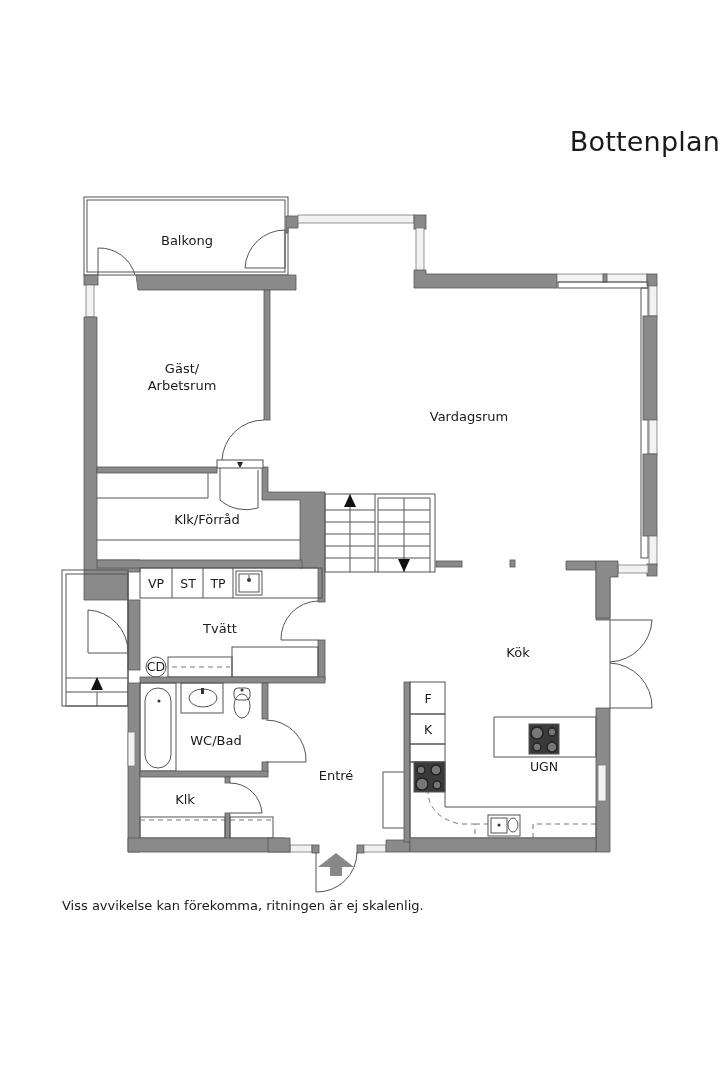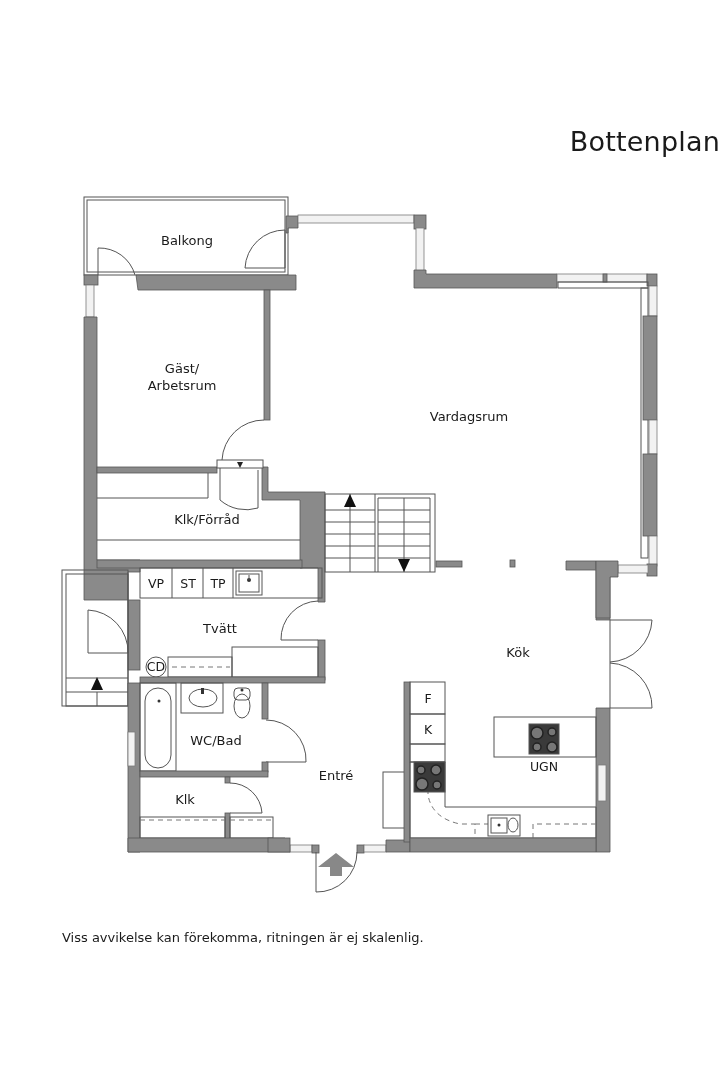--- a/index.html
+++ b/index.html
@@ -1,20 +1,20 @@
 <!DOCTYPE html>
 <html><head>
 <meta charset="utf-8">
 <style>
   html, body { margin: 0; padding: 0; background: #ffffff; }
   body { width: 720px; height: 1080px; position: relative; overflow: hidden;
          font-family: "DejaVu Sans", "Liberation Sans", sans-serif; color: #222; }
   .title { position: absolute; left: 0; width: 720px; top: 126px; text-align: right;
            font-size: 27px; font-weight: normal; color: #1a1a1a; letter-spacing: 0.2px; }
-  .disclaimer { position: absolute; left: 62px; top: 930px; font-size: 13px; color: #1a1a1a; }
+  .disclaimer { position: absolute; left: 62px; top: 898px; font-size: 13px; color: #1a1a1a; }
   svg.plan { position: absolute; left: 0; top: 0; }
   .wall { fill: #8a8a8a; stroke: #555; stroke-width: 0.8; }
   .win { fill: #f2f2f2; stroke: #7a7a7a; stroke-width: 0.8; }
   .thin { fill: none; stroke: #555; stroke-width: 1; }
   .thinw { fill: #fff; stroke: #555; stroke-width: 1; }
   .door { fill: none; stroke: #555; stroke-width: 1; }
   .dash { fill: none; stroke: #777; stroke-width: 1; stroke-dasharray: 5 4; }
   .lbl { font-family: "DejaVu Sans", "Liberation Sans", sans-serif; font-size: 13px; fill: #1a1a1a; }
   .lbls { font-family: "DejaVu Sans", "Liberation Sans", sans-serif; font-size: 12.5px; fill: #1a1a1a; }
   .hob { fill: #3a3a3a; stroke: #555; }

